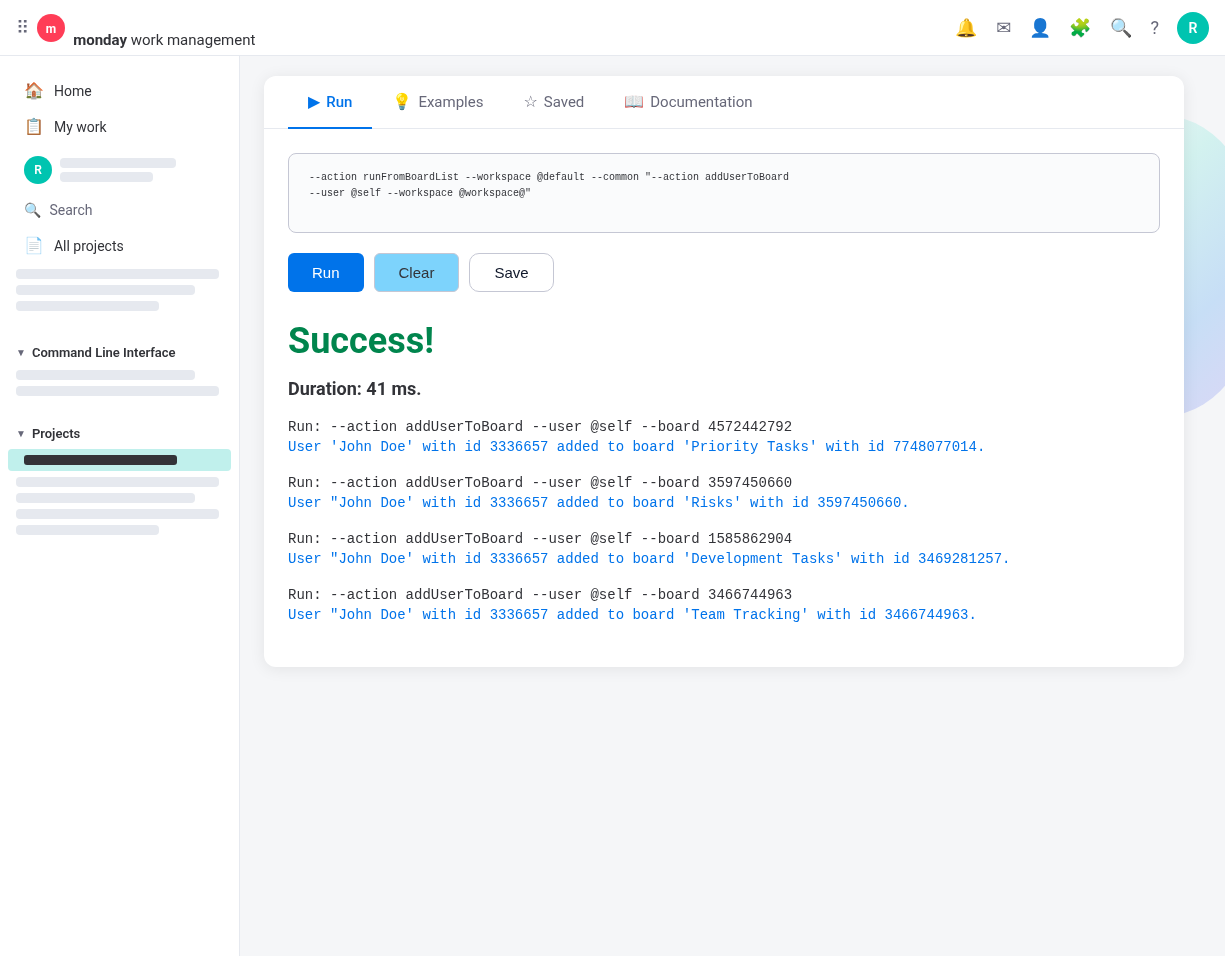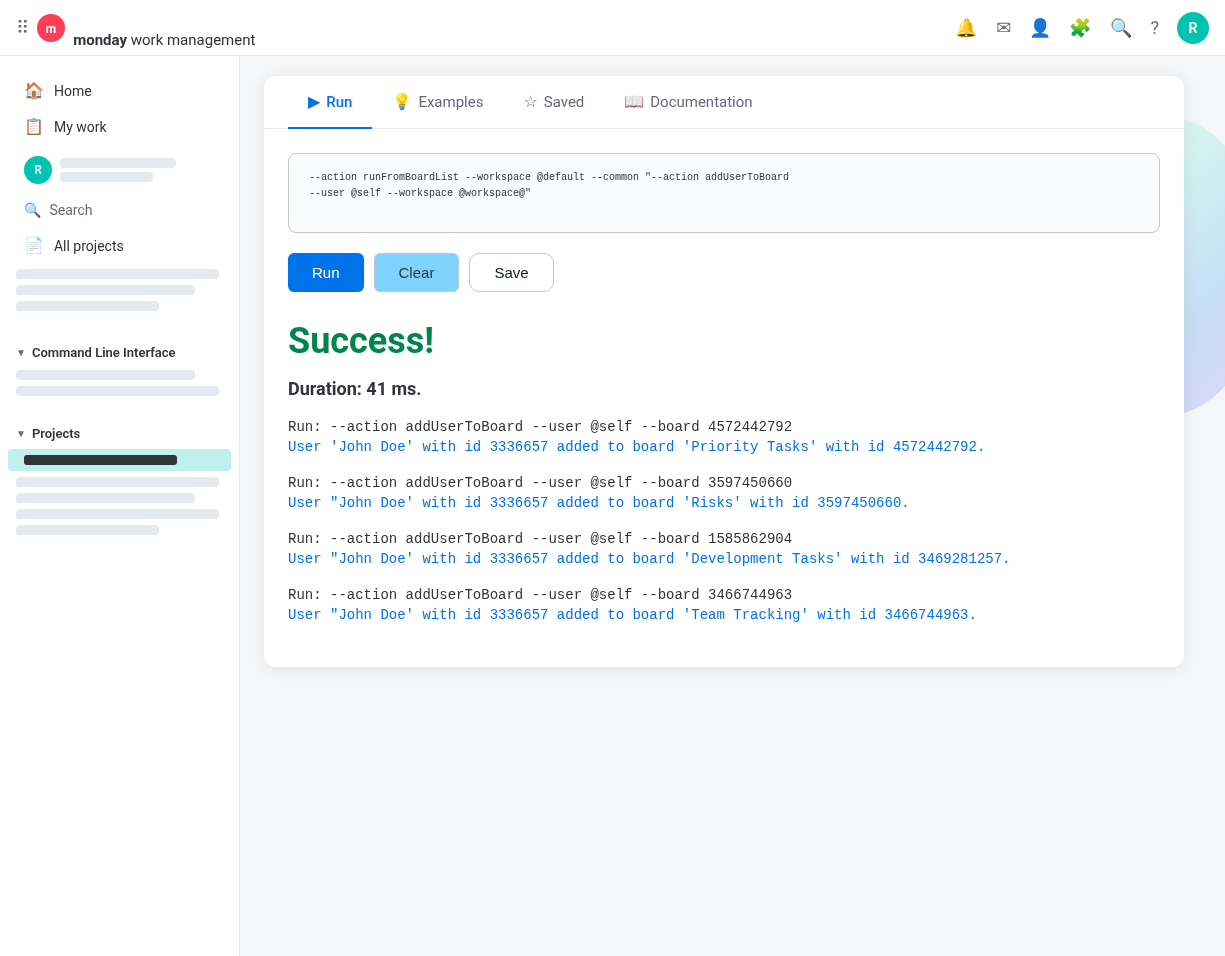--- a/index.html
+++ b/index.html
@@ -408,21 +408,21 @@
           <button class="btn-save">Save</button>
         </div>
 
         <div class="success-text">Success!</div>
 
         <div class="duration-text">Duration: 41 ms.</div>
 
         <div id="results-container">
             <div class="result-block">
               <div class="result-run">Run: --action addUserToBoard --user @self --board 4572442792</div>
-              <div class="result-info">User 'John Doe' with id 3336657 added to board 'Priority Tasks' with id 4572442792.</div>
+              <div class="result-info">User 'John Doe' with id 3336657 added to board 'Priority Tasks' with id 7748077014.</div>
             </div>
             <div class="result-block">
               <div class="result-run">Run: --action addUserToBoard --user @self --board 3597450660</div>
               <div class="result-info">User "John Doe' with id 3336657 added to board 'Risks' with id 3597450660.</div>
             </div>
             <div class="result-block">
               <div class="result-run">Run: --action addUserToBoard --user @self --board 1585862904</div>
               <div class="result-info">User "John Doe' with id 3336657 added to board 'Development Tasks' with id 3469281257.</div>
             </div>
             <div class="result-block">

